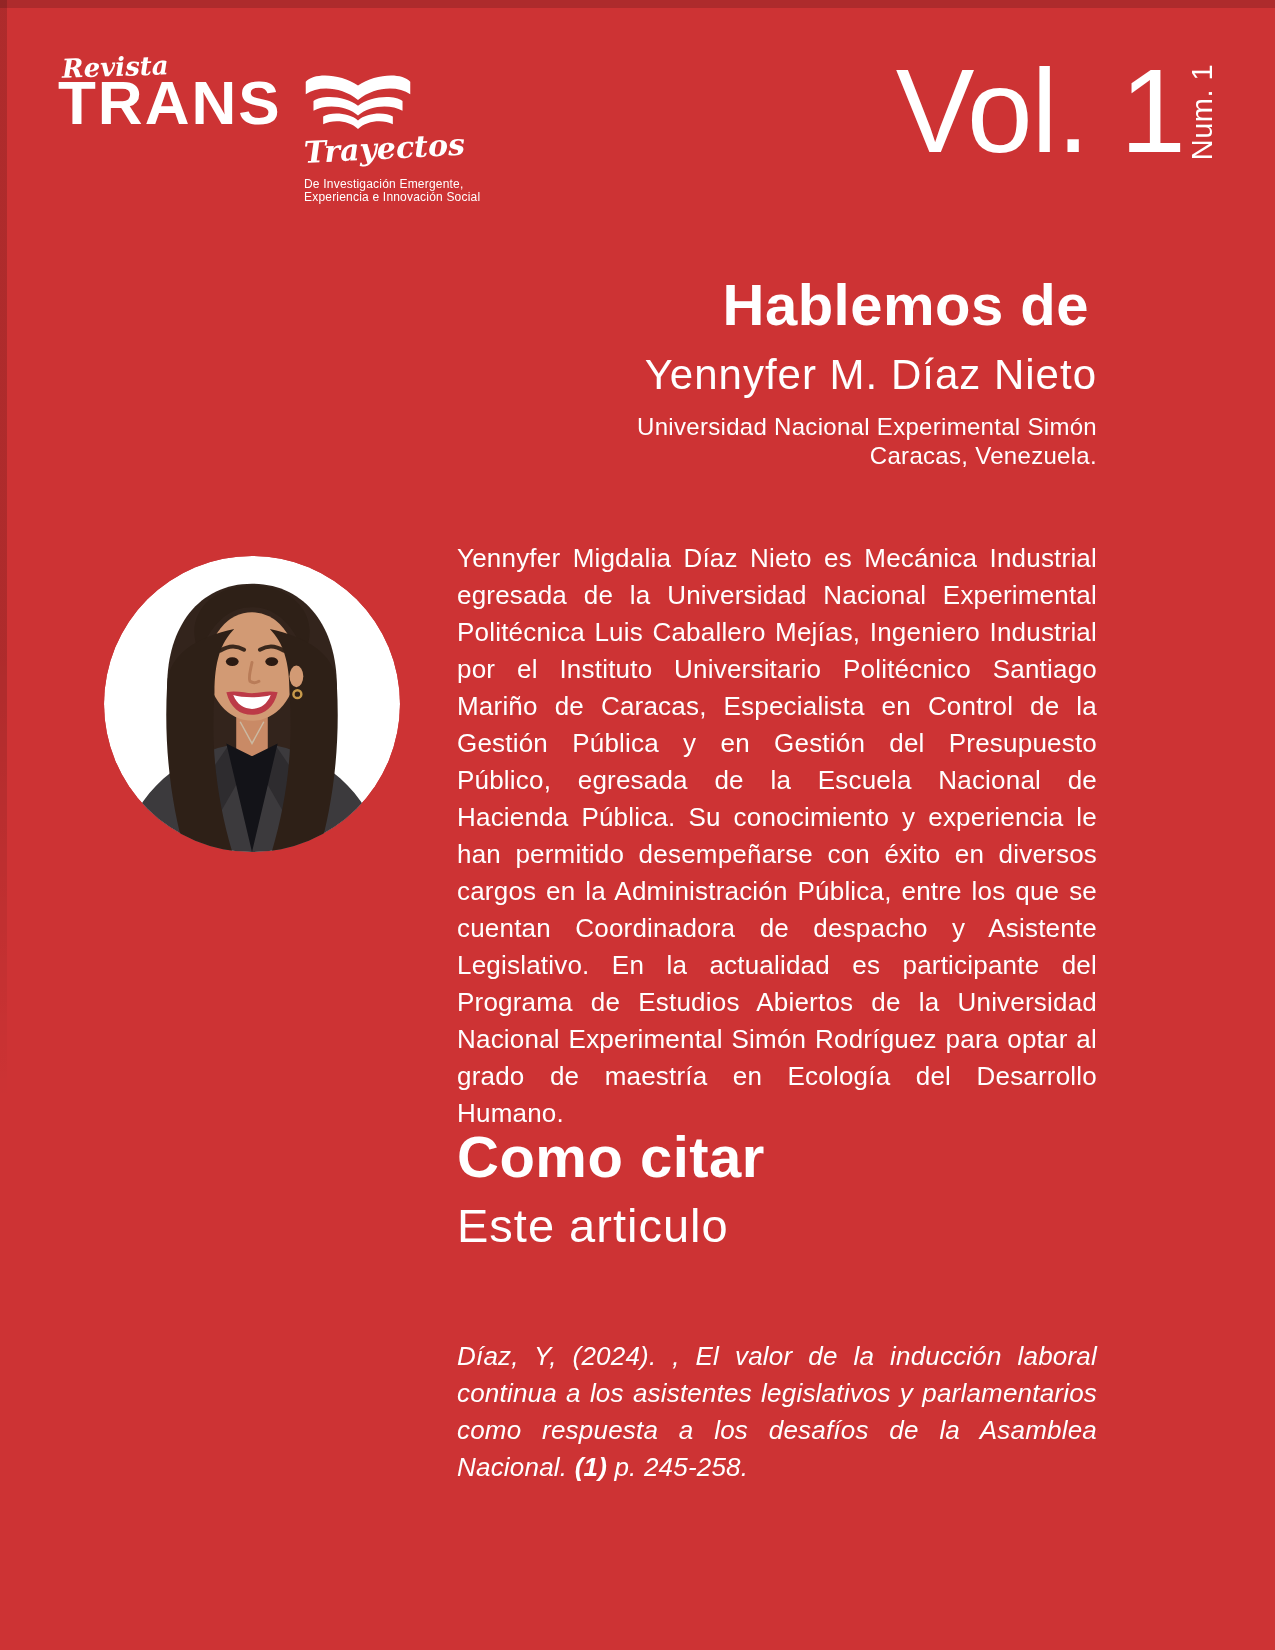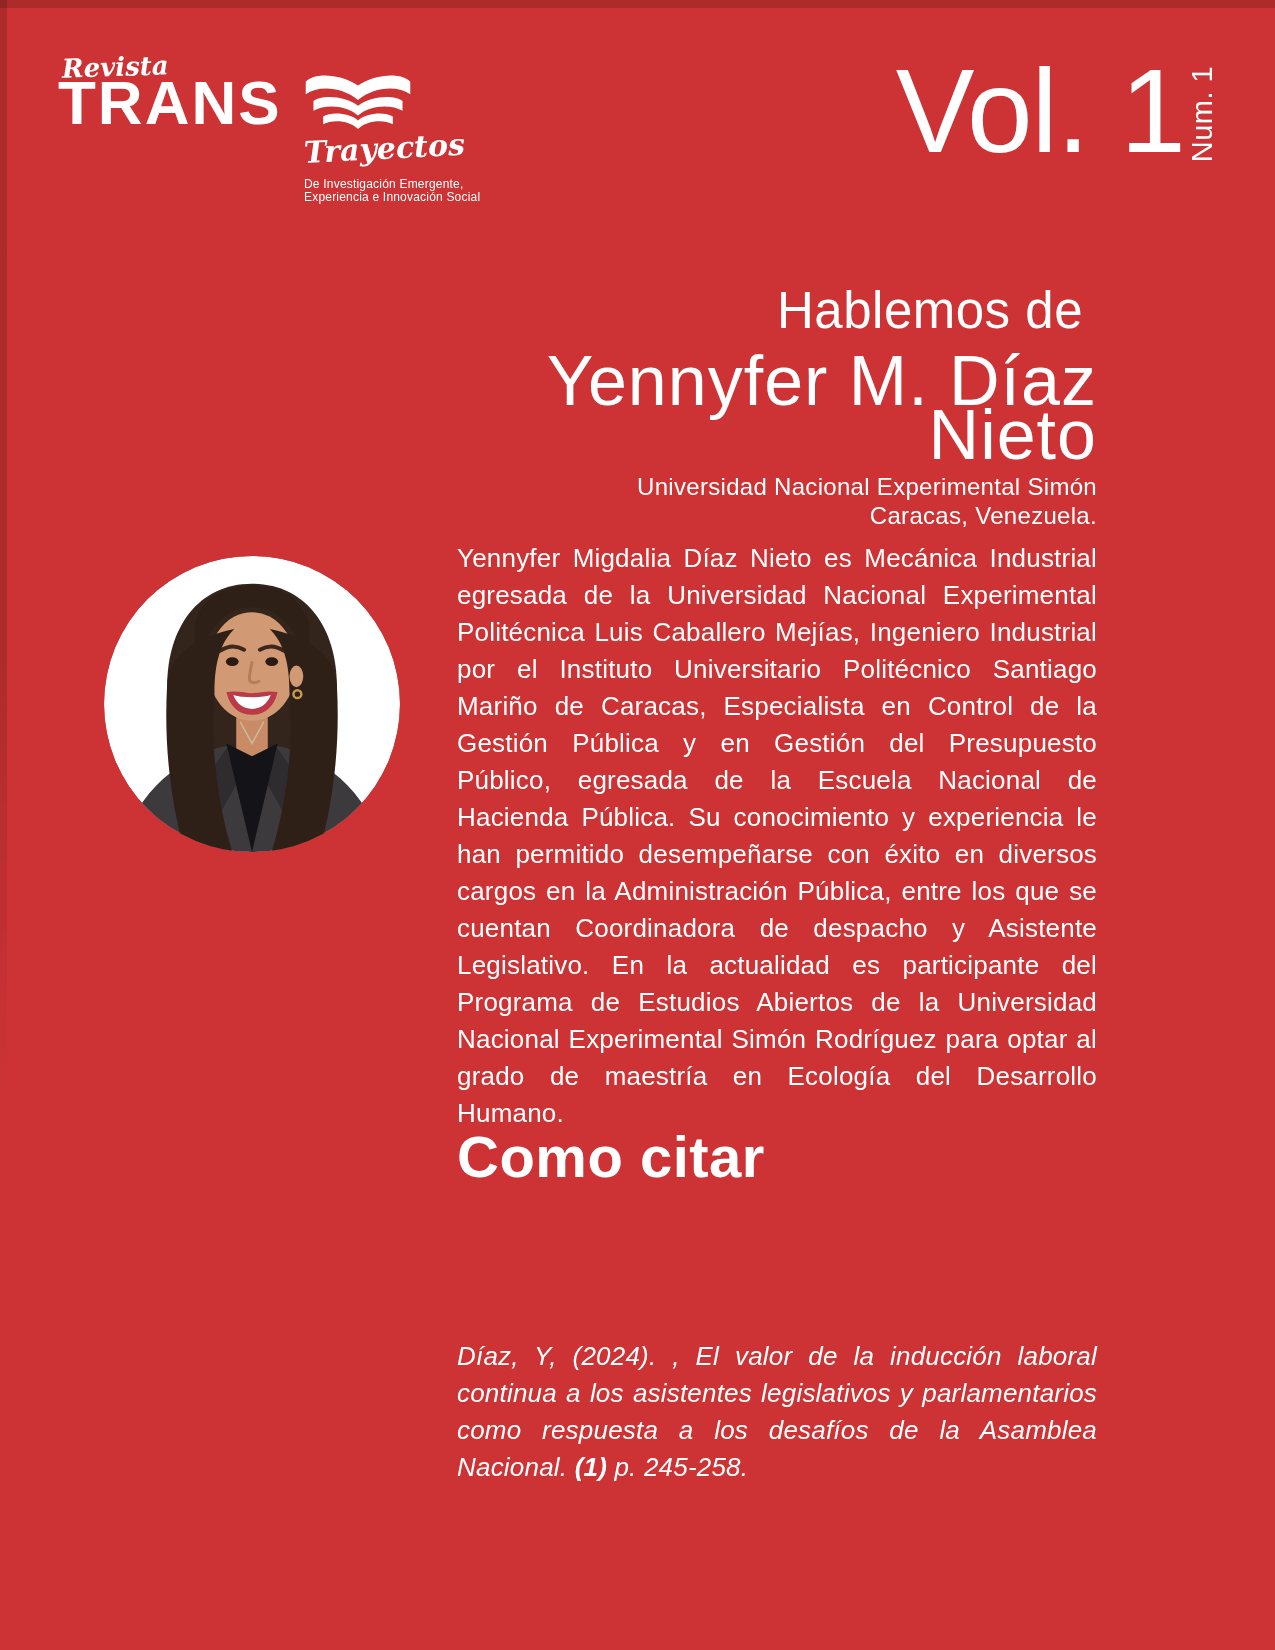--- a/index.html
+++ b/index.html
@@ -29,32 +29,32 @@
   .logo-right{position:absolute;left:246px;top:18px;width:114px;}
   .logo-book{display:block;width:108px;height:60px;}
   .logo-trayectos{font-family:"DejaVu Serif", serif;font-style:italic;font-weight:bold;
     font-size:30px;line-height:32px;margin-top:2px;transform:rotate(-3deg);
     white-space:nowrap;}
   .logo-tagline{font-size:12px;line-height:13px;margin-top:12px;
     letter-spacing:0.2px;white-space:nowrap;}
 
   
   .issue{position:absolute;right:56px;top:52px;text-align:right;}
-  .vol-row{display:flex;justify-content:flex-end;align-items:flex-end;}
+  .vol-row{display:flex;justify-content:flex-end;align-items:flex-start;}
   .vol{font-size:118px;line-height:118px;font-weight:300;letter-spacing:-1px;}
   .num-wrap{width:34px;height:112px;position:relative;margin-top:4px;}
   .num{position:absolute;left:50%;top:50%;
     transform:translate(-50%,-50%) rotate(-90deg);
     white-space:nowrap;font-size:29px;font-weight:300;letter-spacing:0.5px;}
   .issn{font-size:46px;line-height:48px;font-weight:400;letter-spacing:0.5px;margin-top:0px;}
 
   
   .title-block{position:absolute;left:457px;width:640px;top:268px;text-align:right;}
-  .section-title{font-size:51px;line-height:58px;font-weight:400;margin:14px;letter-spacing:0.5px;}
-  .author-name{font-size:70px;line-height:54px;font-weight:300;margin:14px 0 0 0;letter-spacing:1px;}
+  .section-title{font-size:58px;line-height:58px;font-weight:700;margin:8px;letter-spacing:0.5px;}
+  .author-name{font-size:42px;line-height:54px;font-weight:300;margin:14px 0 0 0;letter-spacing:1px;}
   .affiliation{font-size:24px;line-height:29px;font-weight:300;margin-top:10px;letter-spacing:0.3px;}
 
   
   .portrait{position:absolute;left:104px;top:556px;width:296px;height:296px;
     border-radius:50%;overflow:hidden;}
   .portrait svg{display:block;width:100%;height:100%;}
 
   
   .bio{position:absolute;left:457px;top:514px;width:640px;
     font-size:26px;line-height:37px;font-weight:400;
@@ -146,15 +146,16 @@
 
     <ellipse cx="195" cy="122" rx="7" ry="11" fill="#d29a74"></ellipse>
     <circle cx="196" cy="140" r="4" fill="none" stroke="#c79a4b" stroke-width="2.5"></circle>
   </svg>
 </div>
 
 <p class="bio">Yennyfer Migdalia Díaz Nieto es Mecánica Industrial egresada de la Universidad Nacional Experimental Politécnica Luis Caballero Mejías, Ingeniero Industrial por el Instituto Universitario Politécnico Santiago Mariño de Caracas, Especialista en Control de la Gestión Pública y en Gestión del Presupuesto Público, egresada de la Escuela Nacional de Hacienda Pública. Su conocimiento y experiencia le han permitido desempeñarse con éxito en diversos cargos en la Administración Pública, entre los que se cuentan Coordinadora de despacho y Asistente Legislativo. En la actualidad es participante del Programa de Estudios Abiertos de la Universidad Nacional Experimental Simón Rodríguez para optar al grado de maestría en Ecología del Desarrollo Humano.</p>
 
 <div class="cite-block">
   <h2 class="cite-title">Como citar</h2>
+  <div class="cite-subtitle">Este articulo</div>
 </div>
 
 <p class="citation"><span>Díaz, Y, (2024). , El valor de la inducción laboral continua a los asistentes legislativos y parlamentarios como respuesta a los desafíos de la Asamblea Nacional. </span><span class="cite-bold">(1)</span><span> p. 245-258.</span></p>
 
 </body></html>

